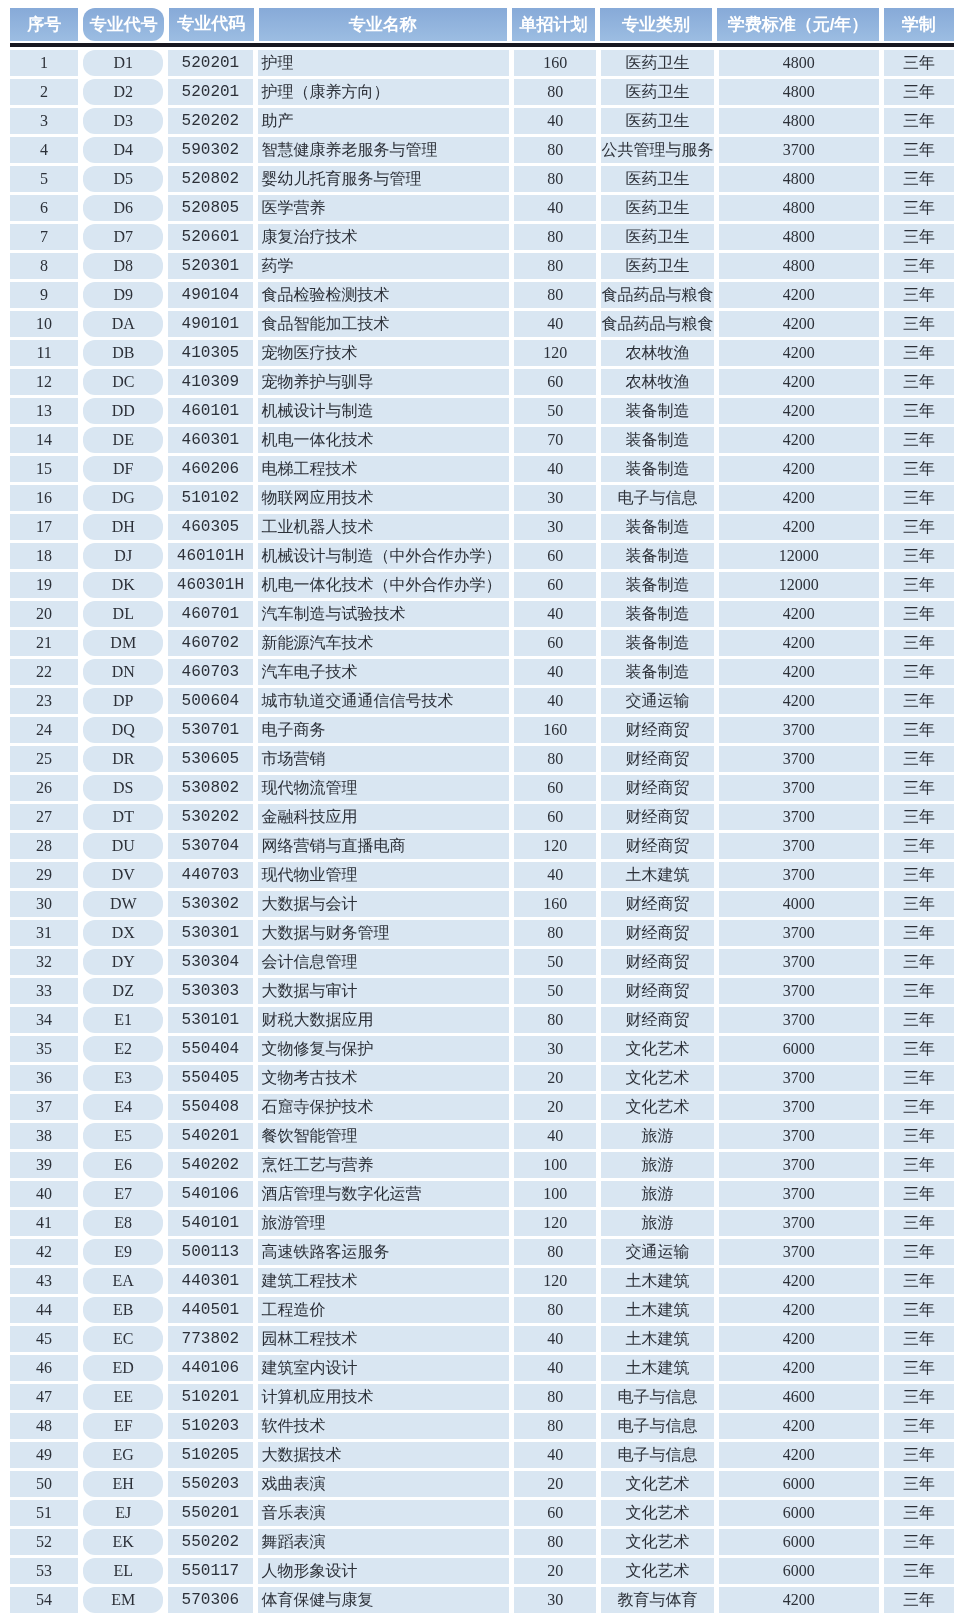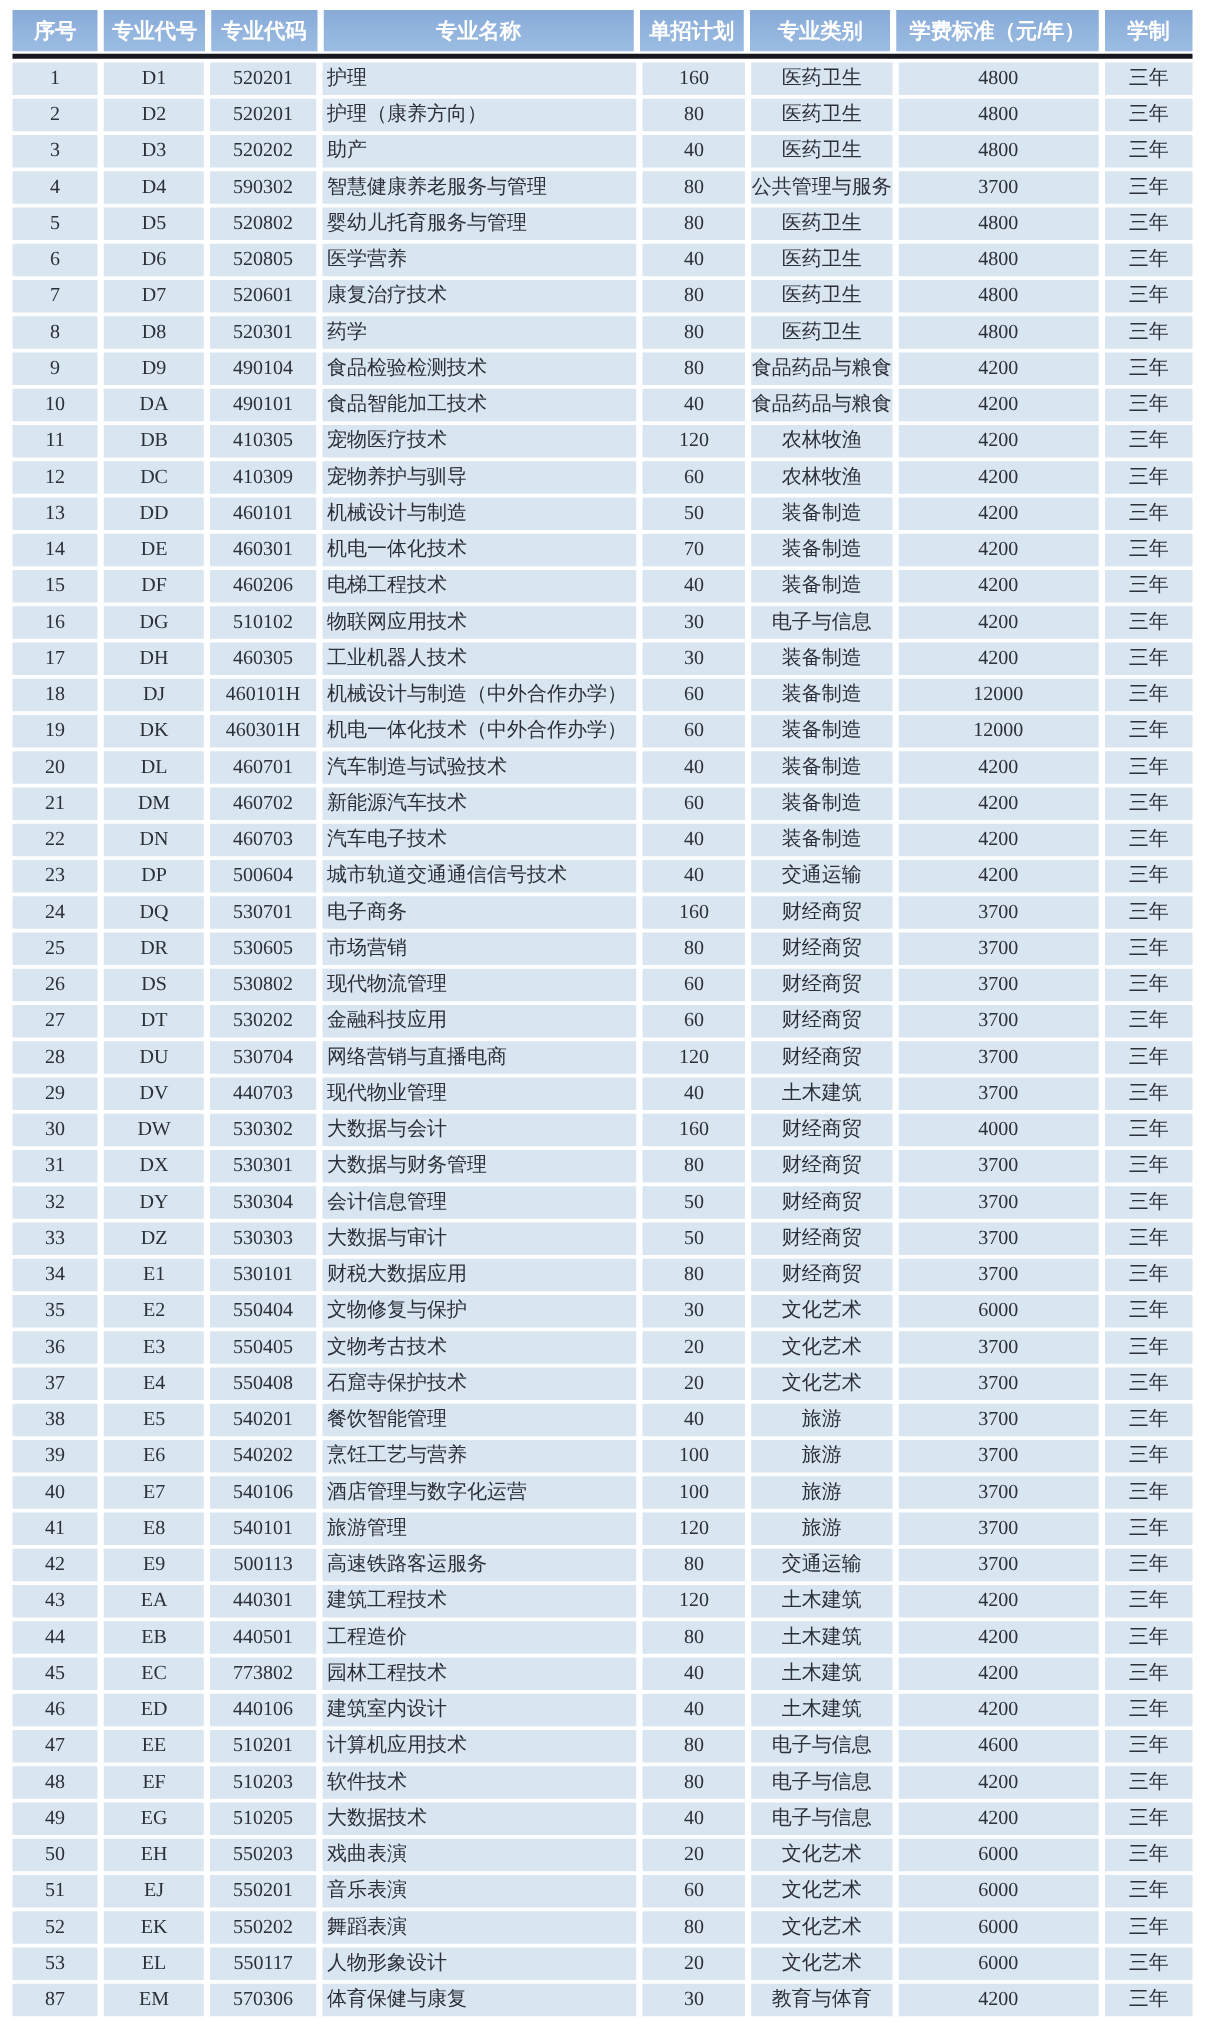--- a/index.html
+++ b/index.html
@@ -56,22 +56,22 @@
     font-family: "Liberation Serif", "DejaVu Serif", serif;
     font-size: 16px;
     height: 26px;
     line-height: 26px;
     text-align: center;
     white-space: nowrap;
     overflow: hidden;
   }
   
   .c0 { flex: 68 0 0; }
-  .c1 { flex: 80 0 0; }
-  .c2 { flex: 84 0 0; }
+  .c1 { flex: 80 0 0; border-radius: 12px; }
+  .c2 { flex: 84 0 0; font-family: Liberation Mono, monospace; }
   .c3 { flex: 247 0 0; text-align: left; padding-left: 4px; }
   .c4 { flex: 82 0 0; }
   .c5 { flex: 112 0 0; }
   .c6 { flex: 160 0 0; }
   .c7 { flex: 70 0 0; }
   .hcell.c3 { text-align: center; padding-left: 0; }
 </style>
 </head>
 <body>
 
@@ -612,21 +612,21 @@
         <div class="cell c0">53</div>
         <div class="cell c1">EL</div>
         <div class="cell c2">550117</div>
         <div class="cell c3">人物形象设计</div>
         <div class="cell c4">20</div>
         <div class="cell c5">文化艺术</div>
         <div class="cell c6">6000</div>
         <div class="cell c7">三年</div>
       </div>
       <div class="row">
-        <div class="cell c0">87</div>
+        <div class="cell c0">54</div>
         <div class="cell c1">EM</div>
         <div class="cell c2">570306</div>
         <div class="cell c3">体育保健与康复</div>
         <div class="cell c4">30</div>
         <div class="cell c5">教育与体育</div>
         <div class="cell c6">4200</div>
         <div class="cell c7">三年</div>
       </div>
     </div>
 </div>

